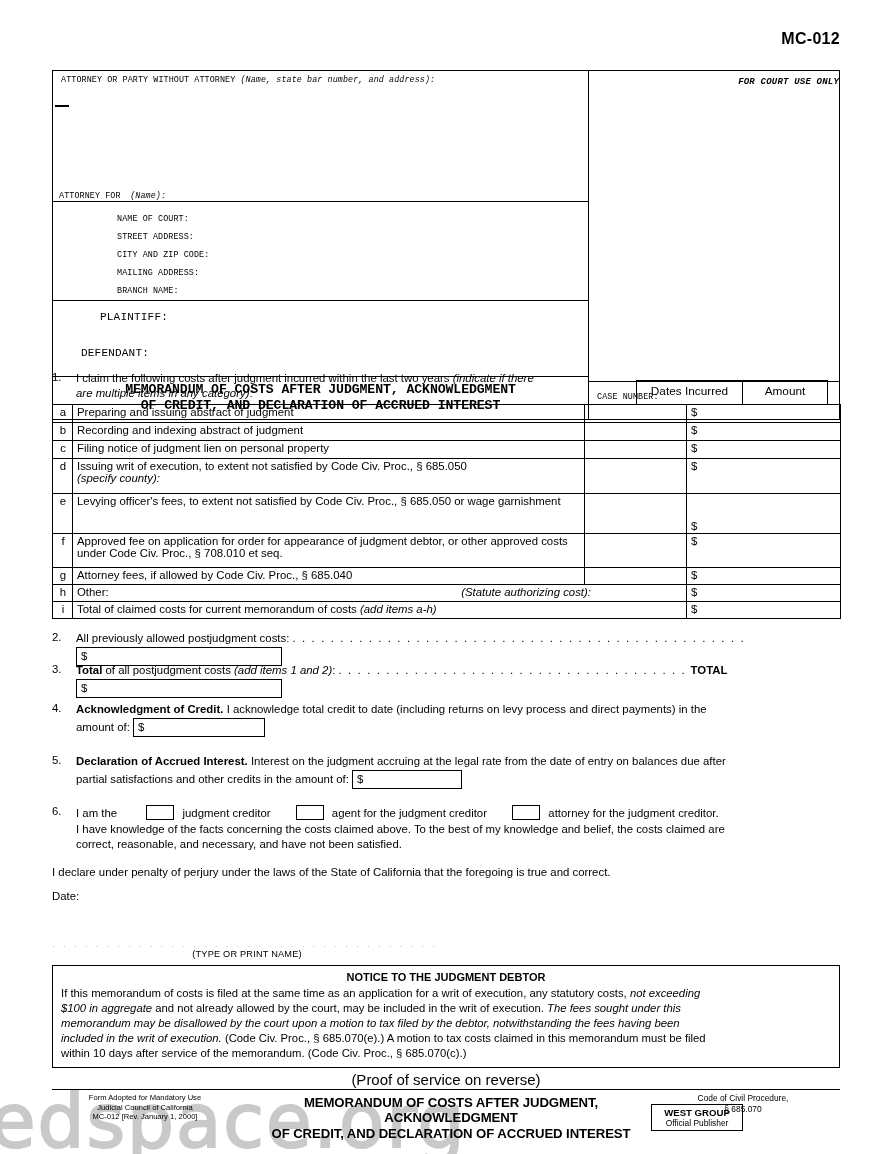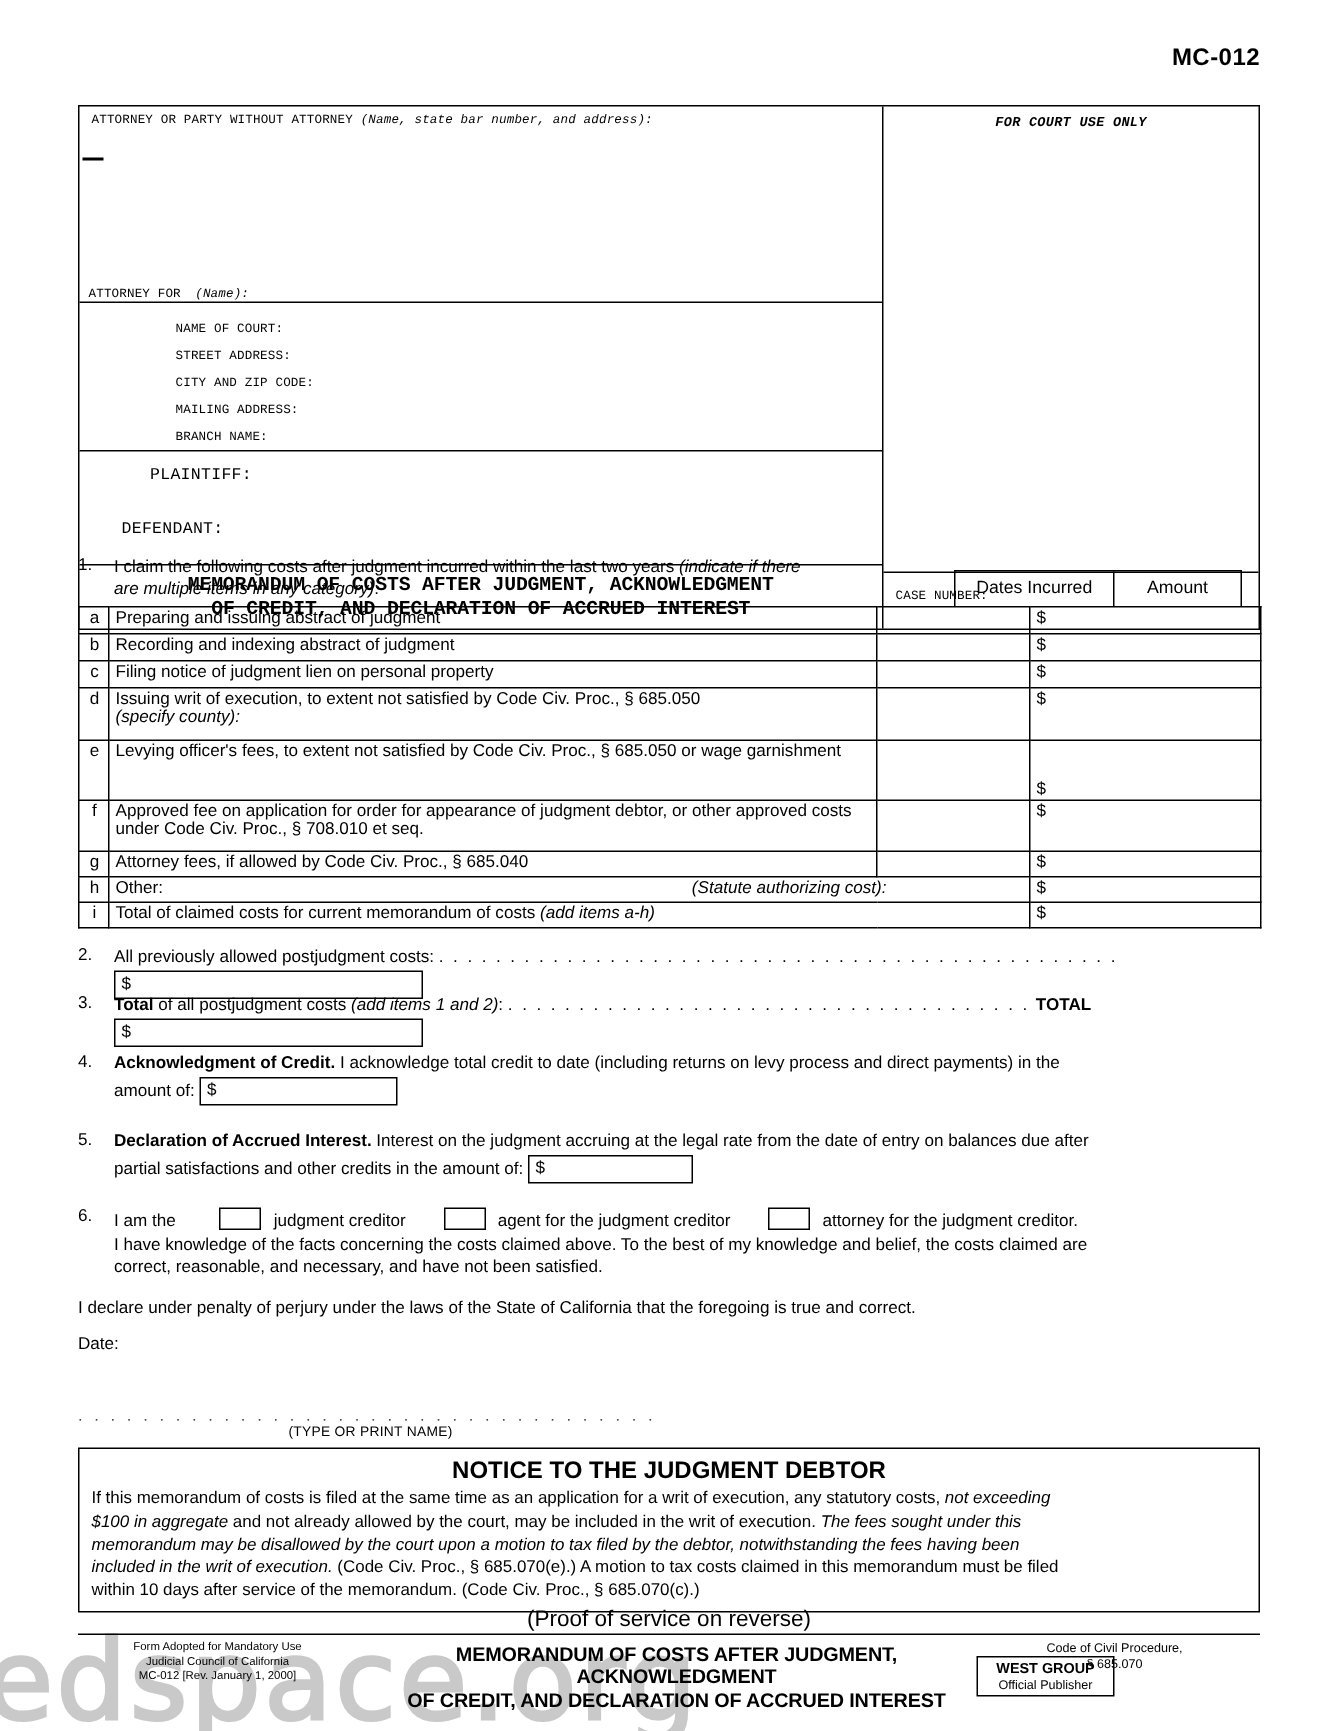--- a/index.html
+++ b/index.html
@@ -135,21 +135,21 @@
   .cap-title {
     box-sizing: border-box;
     padding: 5px 4px 6px 4px;
     text-align: center;
     font-size: 13.2px;
     font-weight: bold;
     line-height: 1.18;
     letter-spacing: -.1px;
   }
   .court-use {
-    text-align: center;
+    text-align: right;
     font-size: 9px;
     font-weight: bold;
     font-style: italic;
     padding-top: 6px;
     letter-spacing: .2px;
   }
   .cap-right-inner {
     height: 100%;
     display: flex;
     flex-direction: column;
@@ -350,21 +350,21 @@
     width: 788px;
     border: 1.8px solid #000;
     box-sizing: border-box;
     padding: 4px 8px 6px 8px;
     font-size: 11.3px;
     line-height: 1.34;
   }
   .notice-title {
     text-align: center;
     font-weight: bold;
-    font-size: 16px;
+    font-size: 11px;
     margin-bottom: 1px;
   }
   .notice i { font-style: italic; }
 
   
   .proof {
     position: absolute;
     left: 0; right: 0;
     top: 1071px;
     text-align: center;

